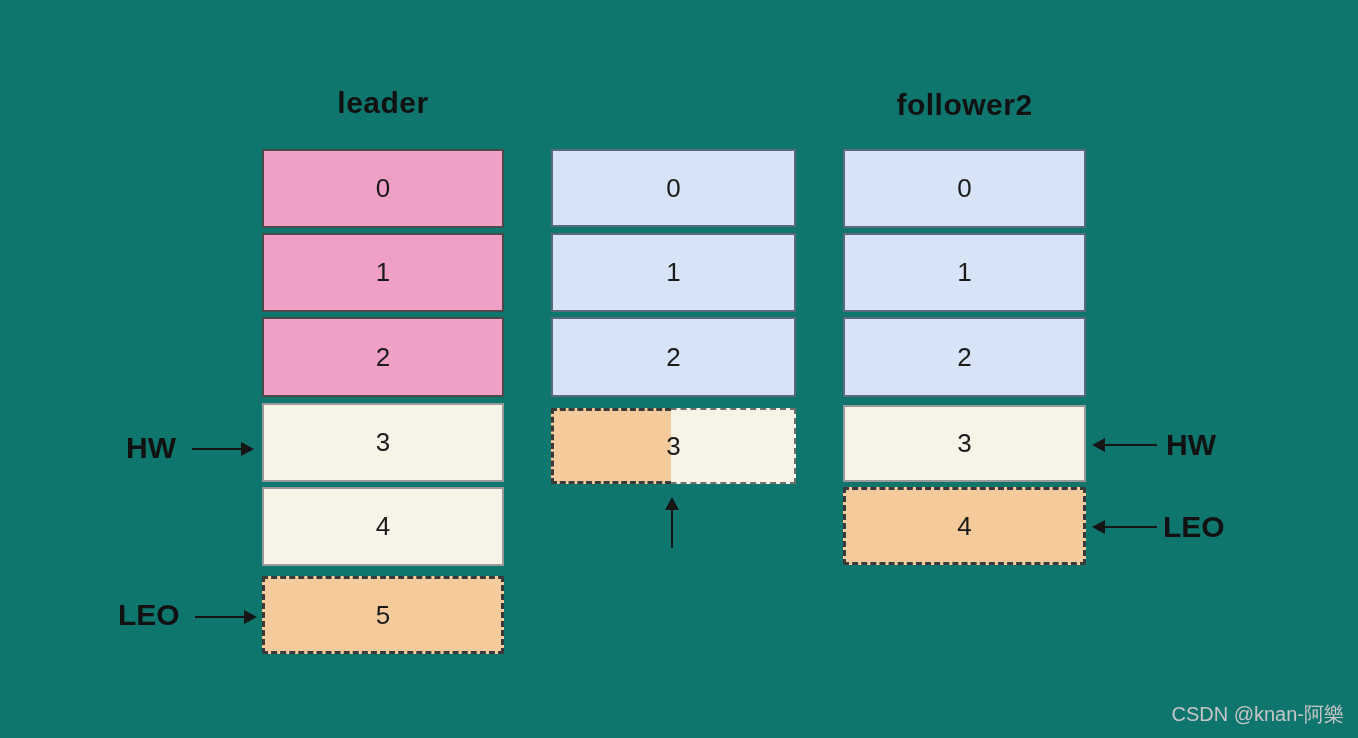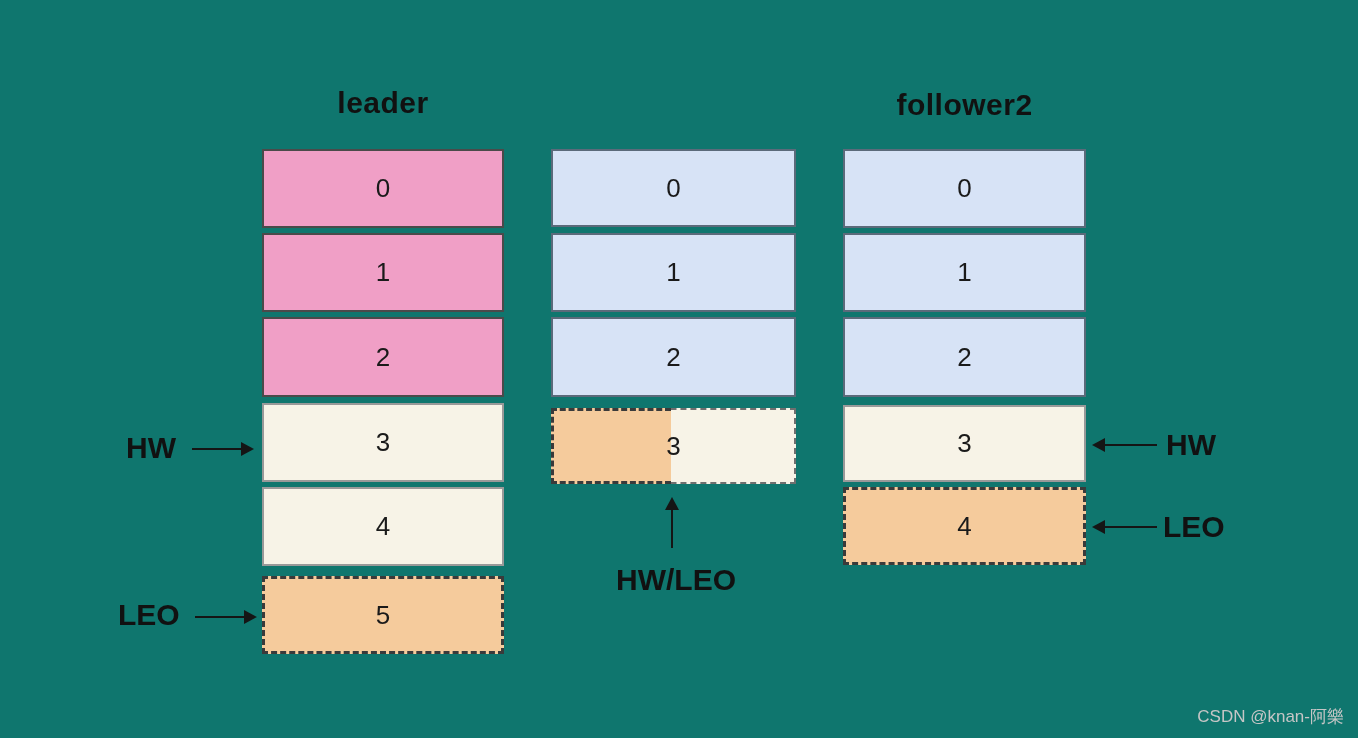--- a/index.html
+++ b/index.html
@@ -82,21 +82,21 @@
     position: absolute; top: 0; left: 50%; margin-left: -7px;
     width: 0; height: 0;
     border-bottom: 13px solid #151515;
     border-left: 7px solid transparent;
     border-right: 7px solid transparent;
   }
   .watermark {
     position: absolute;
     right: 14px;
     bottom: 10px;
-    font-size: 17px;
+    font-size: 20px;
     color: #c6c6c6;
   }
 </style>
 </head>
 <body>
 
 <div class="canvas">
 
   <div class="col-title" style="left:262px; top:86px; width:242px;">leader</div>
   <div class="col-title" style="left:843px; top:80px; width:243px;margin-top:8px;">follower2</div>
@@ -159,21 +159,20 @@
   <div class="anno" style="left:118px; top:598px;">LEO</div>
   <div class="arrow" style="left:195px; top:610px; width:62px; height:14px;">
     <span class="shaft-h to-right"></span>
     <span class="head-right"></span>
   </div>
 
   <div class="arrow" style="left:665px; top:497px; width:14px; height:51px;">
     <span class="shaft-v"></span>
     <span class="head-up"></span>
   </div>
-  <div class="anno" style="left:596px; top:563px; width:160px; text-align:center;">HW/LEO</div>
 
   <div class="arrow" style="left:1092px; top:438px; width:65px; height:14px;">
     <span class="shaft-h to-left"></span>
     <span class="head-left"></span>
   </div>
   <div class="anno" style="left:1166px; top:428px;">HW</div>
 
   <div class="arrow" style="left:1092px; top:520px; width:65px; height:14px;">
     <span class="shaft-h to-left"></span>
     <span class="head-left"></span>

